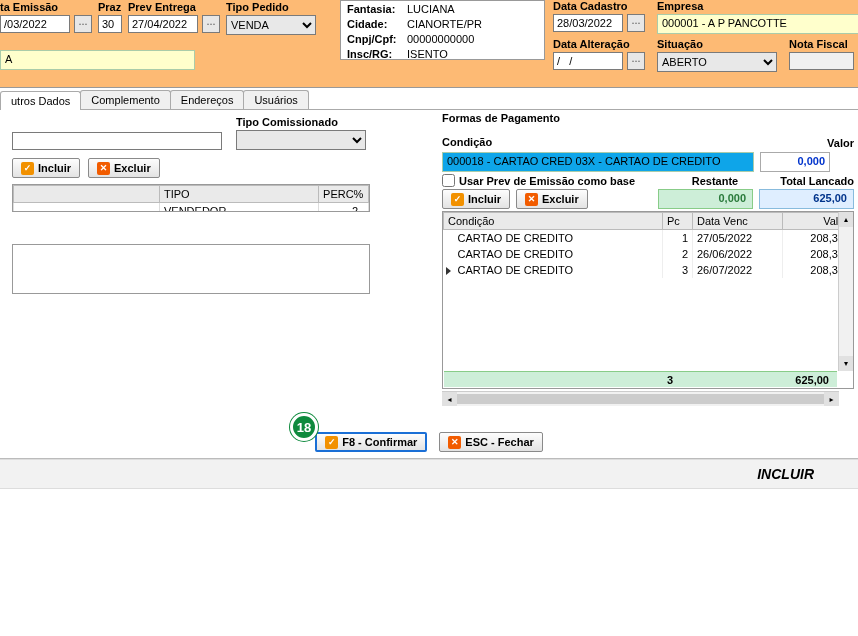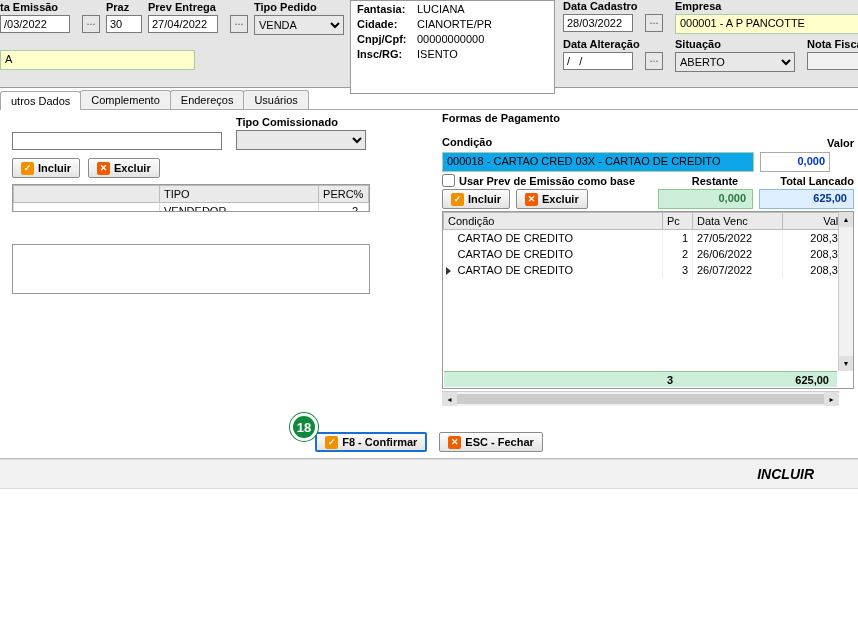--- a/index.html
+++ b/index.html
@@ -11,50 +11,50 @@
     color: #000;
     width: 858px;
     height: 636px;
     overflow: hidden;
   }
   .topbar {
     display: flex;
     align-items: flex-start;
     padding: 0 4px 2px 0;
     border-bottom: 1px solid #999;
-    background: #e5e5e5;
+    background: #fdba74;
     height: 88px;
     position: relative;
   }
   .field-group { display: flex; flex-direction: column; margin-right: 6px; }
   .label { font-weight: bold; font-size: 11px; margin-bottom: 2px; white-space: nowrap; }
-  .inline-row { display: flex; align-items: center; gap: 12px; }
+  .inline-row { display: flex; align-items: center; gap: 4px; }
   input.txt {
     font-family: inherit; font-size: 11px;
     border: 1px solid #7a7a7a; background: #fff;
     height: 18px; padding: 1px 3px;
   }
   input.date { width: 70px; }
   .datebtn {
     width: 18px; height: 18px; border:1px solid #7a7a7a;
     background: #e7e7e7; display:flex; align-items:center; justify-content:center;
     font-size:9px; cursor:pointer;
   }
   select.combo {
     font-family: inherit; font-size:11px;
     border:1px solid #7a7a7a; height:20px; background:#e8e8e8;
   }
   .fantasia-box {
     flex: 0 0 205px;
     border:1px solid #999;
     padding:1px 6px 1px 6px;
-    margin-left:0;
+    margin-left:18px;
     font-size:11px;
     line-height:15px;
-    height:94px;
+    height:60px;
     position:relative;
     top:0;
     background:#fff;
   }
   .fantasia-box .lbl { font-weight:bold; display:inline-block; min-width:60px; }
   .yellowfield {
     background:#ffffcc;
     border:1px solid #aca;
     height:20px;
     padding:2px 4px;
@@ -272,21 +272,21 @@
   <div style="display:flex; padding-top:1px;">
     <div class="field-group">
       <span class="label">ta Emissão</span>
       <span class="inline-row">
         <input class="txt date" value="/03/2022" style="">
         <span class="datebtn">⋯</span>
       </span>
     </div>
     <div class="field-group">
       <span class="label">Praz</span>
-      <input class="txt" style="width: 36px;" value="30">
+      <input class="txt" style="width: 24px;" value="30">
     </div>
     <div class="field-group">
       <span class="label">Prev Entrega</span>
       <span class="inline-row">
         <input class="txt date" value="27/04/2022" style="">
         <span class="datebtn">⋯</span>
       </span>
     </div>
     <div class="field-group">
       <span class="label">Tipo Pedido</span>

